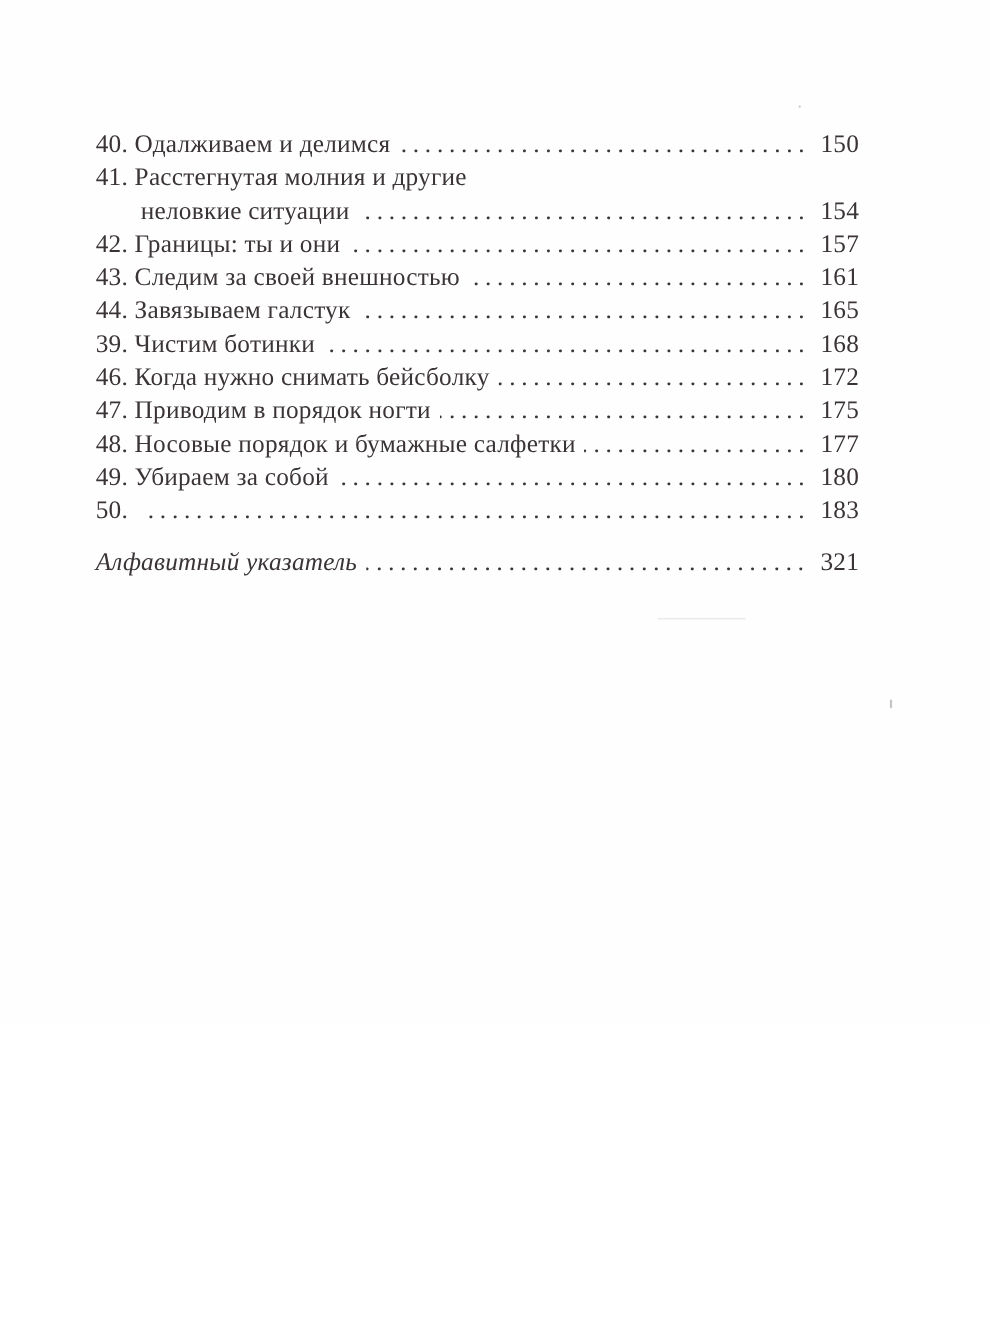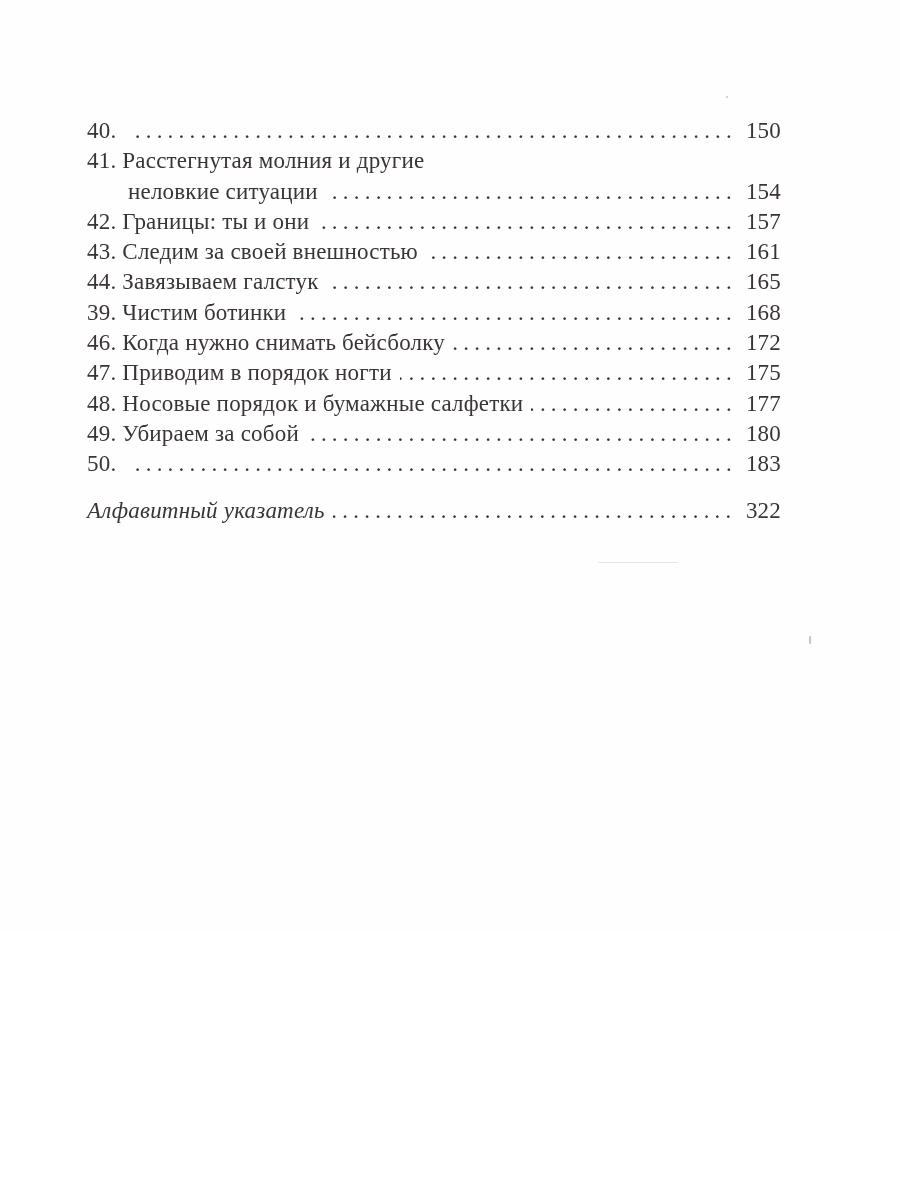--- a/index.html
+++ b/index.html
@@ -86,20 +86,21 @@
 
 <div class="page">
   <div class="speck" style="left:726px;top:96px;width:2px;height:2px;"></div>
   <div class="speck" style="left:809px;top:636px;width:2px;height:8px;border-radius:1px;"></div>
   <div class="speck" style="left:598px;top:562px;width:80px;height:1px;border-radius:0;background:#e6e4e6;"></div>
 
   <div class="toc">
 
     <div class="entry">
       <span class="num">40.</span>
+      <span class="title">Одалживаем и делимся</span>
       <span class="leader">........................................................................................</span>
       <span class="page-num">150</span>
     </div>
 
     <div class="entry first-line">
       <span class="num">41.</span>
       <span class="title">Расстегнутая молния и другие</span>
     </div>
     <div class="entry continuation">
       <span class="title">неловкие ситуации</span>
@@ -165,17 +166,17 @@
 
     <div class="entry">
       <span class="num">50.</span>
       <span class="leader">........................................................................................</span>
       <span class="page-num">183</span>
     </div>
 
     <div class="entry index">
       <span class="title">Алфавитный указатель</span>
       <span class="leader">........................................................................................</span>
-      <span class="page-num">322</span>
+      <span class="page-num">321</span>
     </div>
 
   </div>
 </div>
 
 </body></html>

